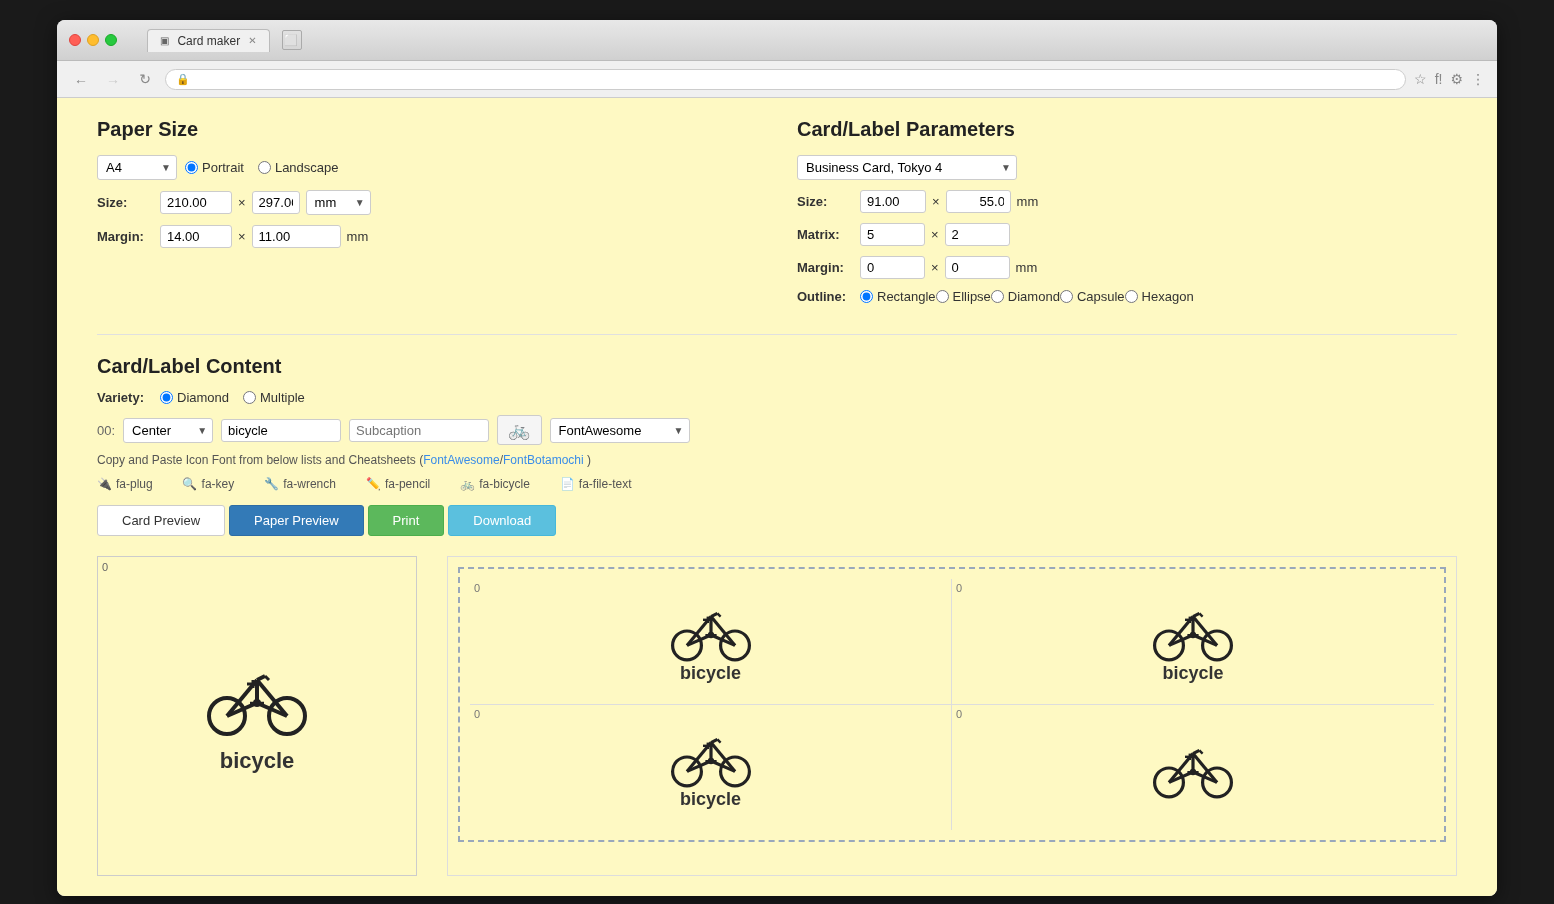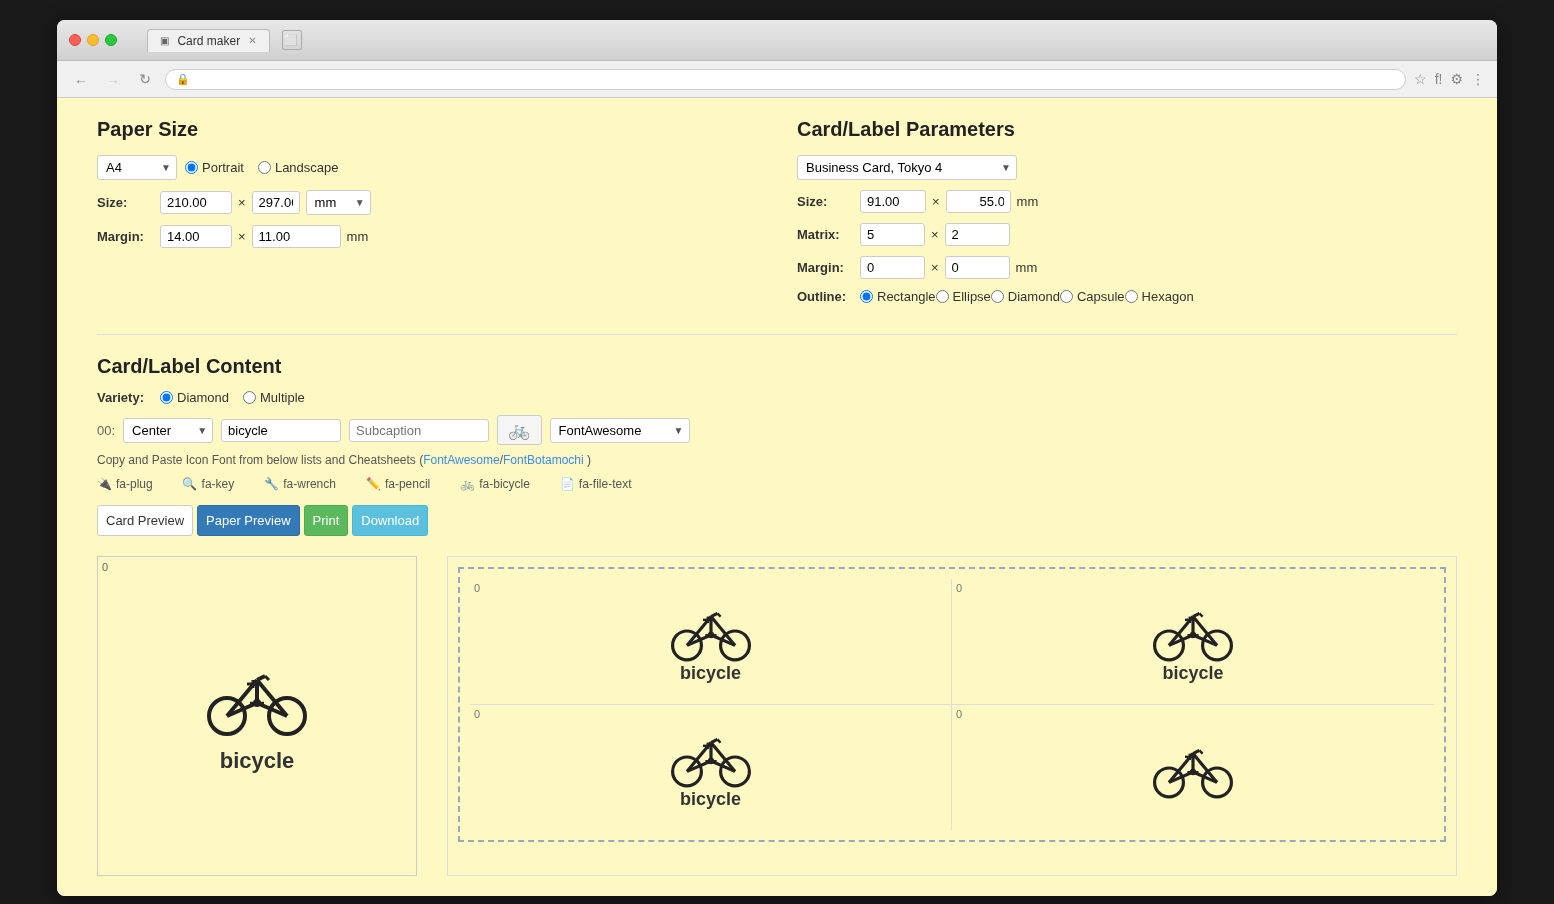--- a/index.html
+++ b/index.html
@@ -228,21 +228,21 @@
       gap: 4px;
     }
 
     .action-buttons {
       display: flex;
       gap: 4px;
       margin-bottom: 20px;
     }
 
     .btn {
-      padding: 7px 8px;
+      padding: 7px 24px;
       border-radius: 3px;
       border: 1px solid #ccc;
       cursor: pointer;
       font-size: 13px;
       font-weight: normal;
     }
 
     .btn-default {
       background: white;
       color: #333;

